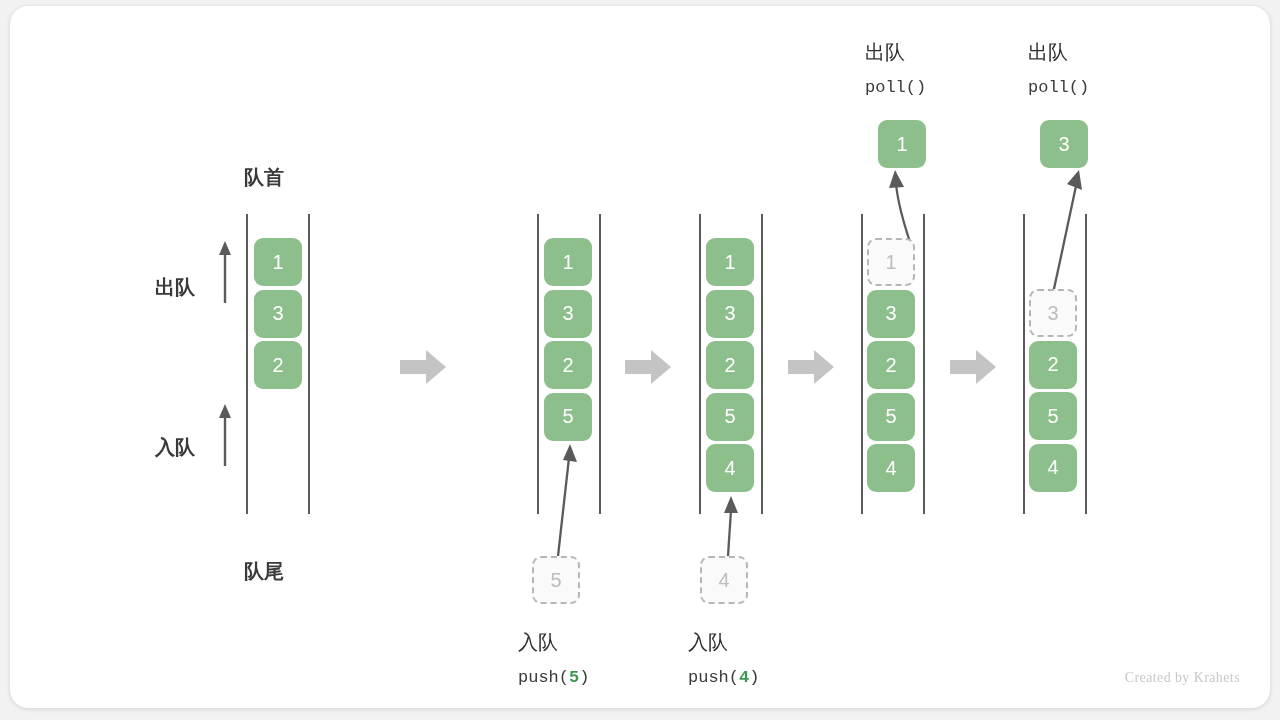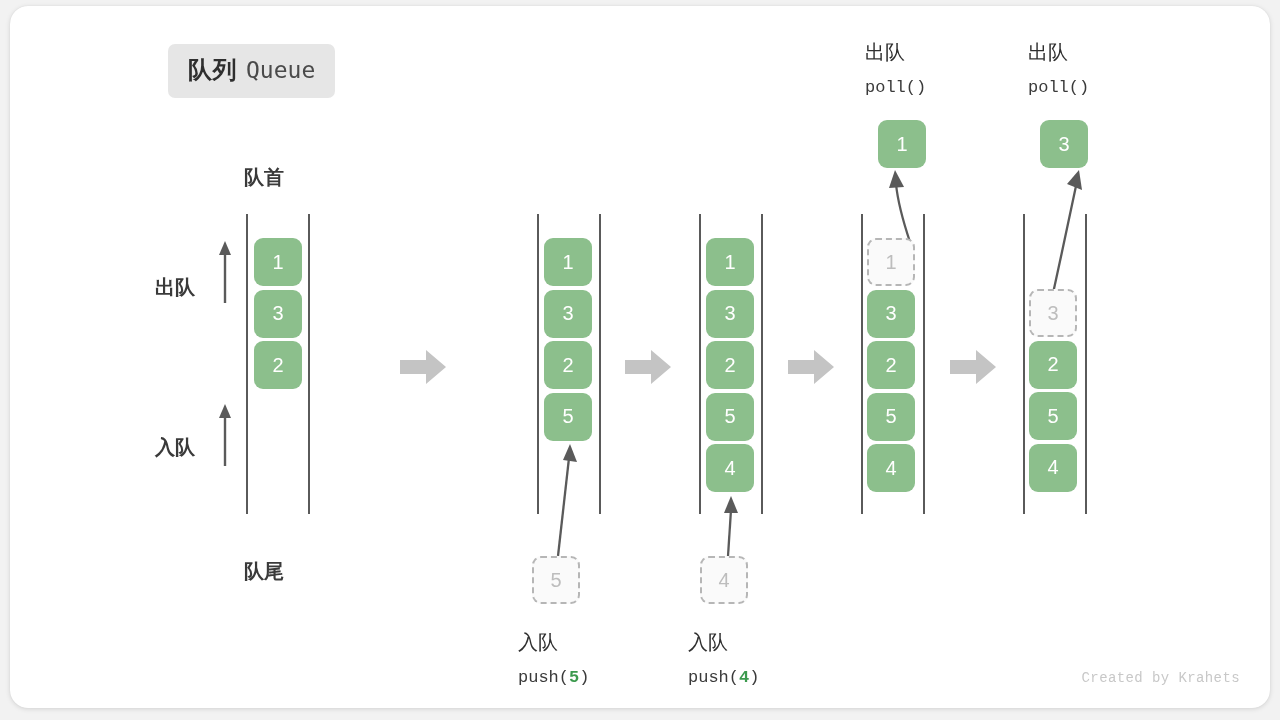--- a/index.html
+++ b/index.html
@@ -102,36 +102,32 @@
   .flow-arrow { width: 46px; height: 34px; }
 
   
   .up-arrow { width: 16px; height: 62px; }
 
   svg { display: block; overflow: visible; }
 
   #credit {
     right: 30px;
     bottom: 22px;
-    font-family: Liberation Mono, monospace;
+    font-family: Liberation Serif, serif;
     font-size: 14px;
     color: #c8c8c8;
     letter-spacing: 0.4px;
     white-space: nowrap;
   }
 </style>
 </head>
 <body>
 
 <div id="card">
 
-  <div class="abs" id="title-badge">
-    <span id="title-cn">队列</span>
-    <span id="title-en">Queue</span>
-  </div>
 
   <div class="abs cn-bold" style="left:234px; top:158px;">队首</div>
   <div class="abs cn-bold" style="left:234px; top:540px;margin-top:12px;">队尾</div>
 
   <div class="abs cn-bold" style="left:145px; top:268px;">出队</div>
   <div class="abs up-arrow" style="left:207px; top:235px;">
     <svg width="16" height="62" viewBox="0 0 16 62">
       <line x1="8" y1="62" x2="8" y2="10" stroke="#5a5a5a" stroke-width="2.4"></line>
       <polygon points="8,0 14,14 2,14" fill="#5a5a5a"></polygon>
     </svg>

